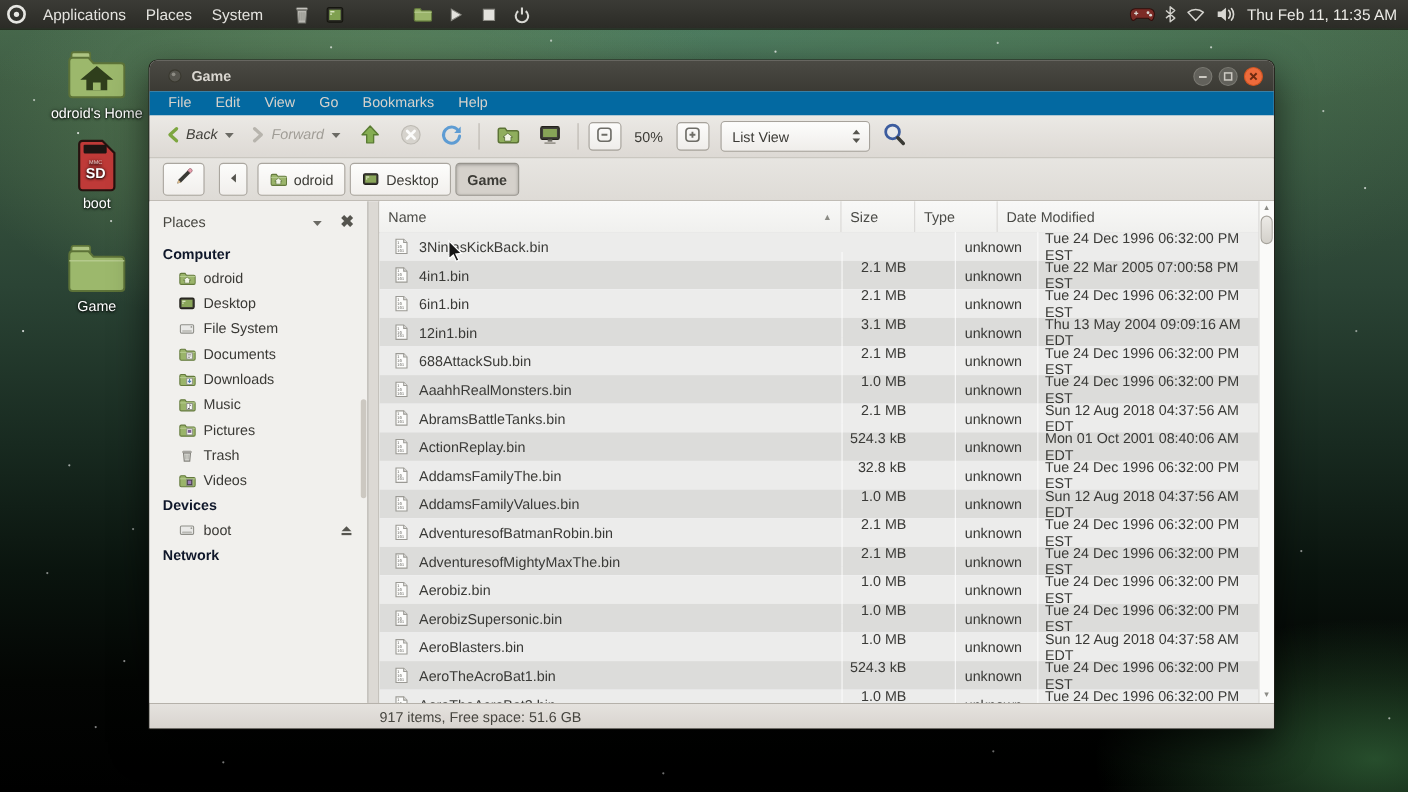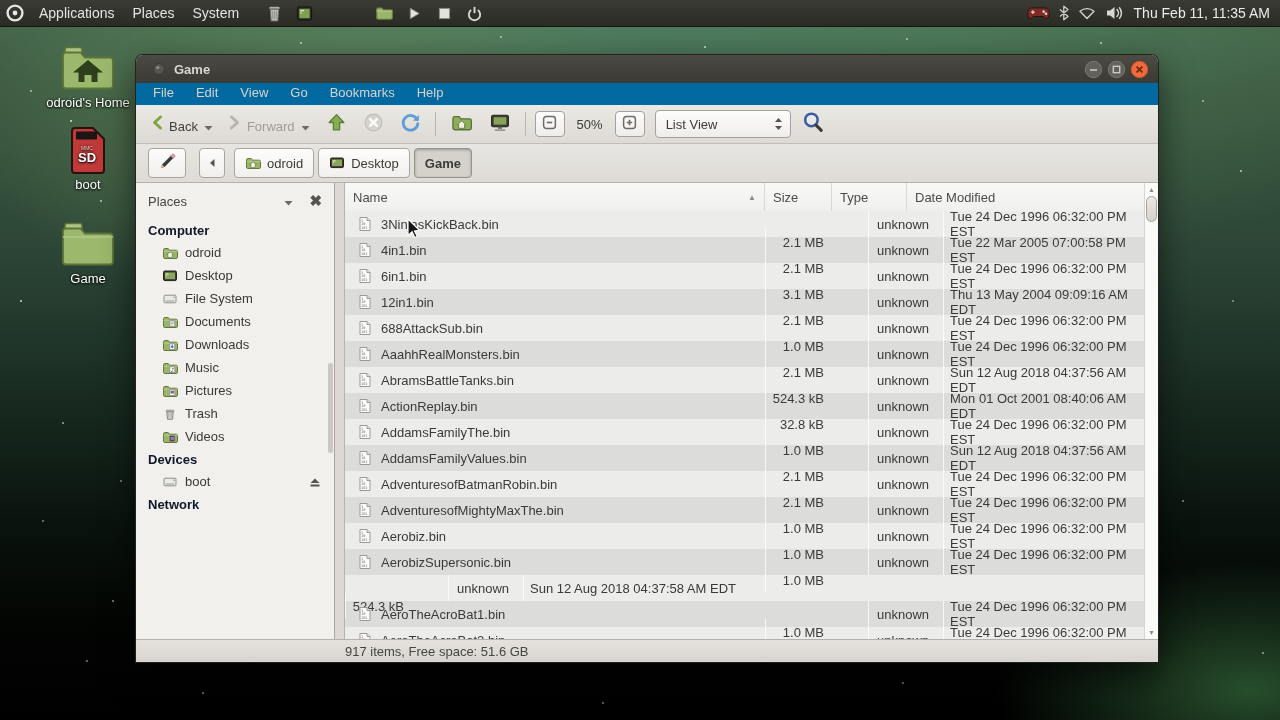--- a/index.html
+++ b/index.html
@@ -43,21 +43,21 @@
   .titlebar .wicon{margin:0 8px 0 16px;display:flex;}
   .wtitle{font-weight:bold;font-size:13px;}
   .wctrls{margin-left:auto;display:flex;gap:4px;padding-right:9px;}
   .wbtn{display:flex;}
   .menubar{height:22px;flex:none;display:flex;background:#0369a1;color:#d6d2cc;
     font-size:13px;padding-left:6px;}
   .mitem{padding:2px 11px;}
   
   .toolbar{height:38px;flex:none;display:flex;align-items:center;gap:2px;padding:0 8px;
     background:linear-gradient(#ebe9e5,#ddd9d4);border-bottom:1px solid #c1bdb6;font-size:13px;color:#403f3a;}
-  .tbtn{display:flex;align-items:flex-end;gap:6px;padding:4px 7px;border-radius:4px;}
+  .tbtn{display:flex;align-items:flex-start;gap:6px;padding:4px 7px;border-radius:4px;font-style:italic;}
   .tbtn.disabled{color:#a09d96;}
   .tsep{width:1px;height:24px;background:#b9b5ae;margin:0 5px;}
   .sqbtn{width:28px;height:24px;border:1px solid #a6a29b;border-radius:4px;
     background:linear-gradient(#fcfcfb,#efedea);display:flex;align-items:center;justify-content:center;margin:0 2px;}
   .zoomlvl{padding:0 8px;color:#3c3b36;}
   .combo{width:134px;height:26px;border:1px solid #a6a29b;border-radius:4px;margin-left:6px;
     background:linear-gradient(#fdfdfc,#efedea);display:flex;align-items:center;font-size:13px;color:#3c3b36;}
   .combo .clabel{padding-left:10px;flex:1;}
   .combo .ccaret{padding-right:7px;display:flex;}
   .searchbtn{margin-left:8px;display:flex;align-items:center;}
@@ -777,20 +777,32 @@
                     <text x="4" y="12.8" font-size="3.6" fill="#6a6a65" font-family="DejaVu Sans Mono, monospace">101</text>
                   </svg>
                 </span>
                 <span>AerobizSupersonic.bin</span>
               </div>
               <div class="cell c-size">1.0 MB</div>
               <div class="cell c-type">unknown</div>
               <div class="cell c-date">Tue 24 Dec 1996 06:32:00 PM EST</div>
             </div>
             <div class="row">
+              <div class="cell c-name">
+                <span style="display: inline-flex; align-items: center;">
+                  <svg width="16" height="16" viewBox="0 0 16 16">
+                    <path d="M3 1.5h7l3 3V14.5H3z" fill="#fcfcfb" stroke="#9a9994"></path>
+                    <path d="M10 1.5v3h3" fill="#e8e7e3" stroke="#9a9994"></path>
+                    <text x="4" y="5.6" font-size="3.6" fill="#6a6a65" font-family="DejaVu Sans Mono, monospace">1</text>
+                    <text x="4" y="9.2" font-size="3.6" fill="#6a6a65" font-family="DejaVu Sans Mono, monospace">10</text>
+                    <text x="4" y="12.8" font-size="3.6" fill="#6a6a65" font-family="DejaVu Sans Mono, monospace">101</text>
+                  </svg>
+                </span>
+                <span>AeroBlasters.bin</span>
+              </div>
               <div class="cell c-size">524.3 kB</div>
               <div class="cell c-type">unknown</div>
               <div class="cell c-date">Sun 12 Aug 2018 04:37:58 AM EDT</div>
             </div>
             <div class="row">
               <div class="cell c-name">
                 <span style="display: inline-flex; align-items: center;">
                   <svg width="16" height="16" viewBox="0 0 16 16">
                     <path d="M3 1.5h7l3 3V14.5H3z" fill="#fcfcfb" stroke="#9a9994"></path>
                     <path d="M10 1.5v3h3" fill="#e8e7e3" stroke="#9a9994"></path>

